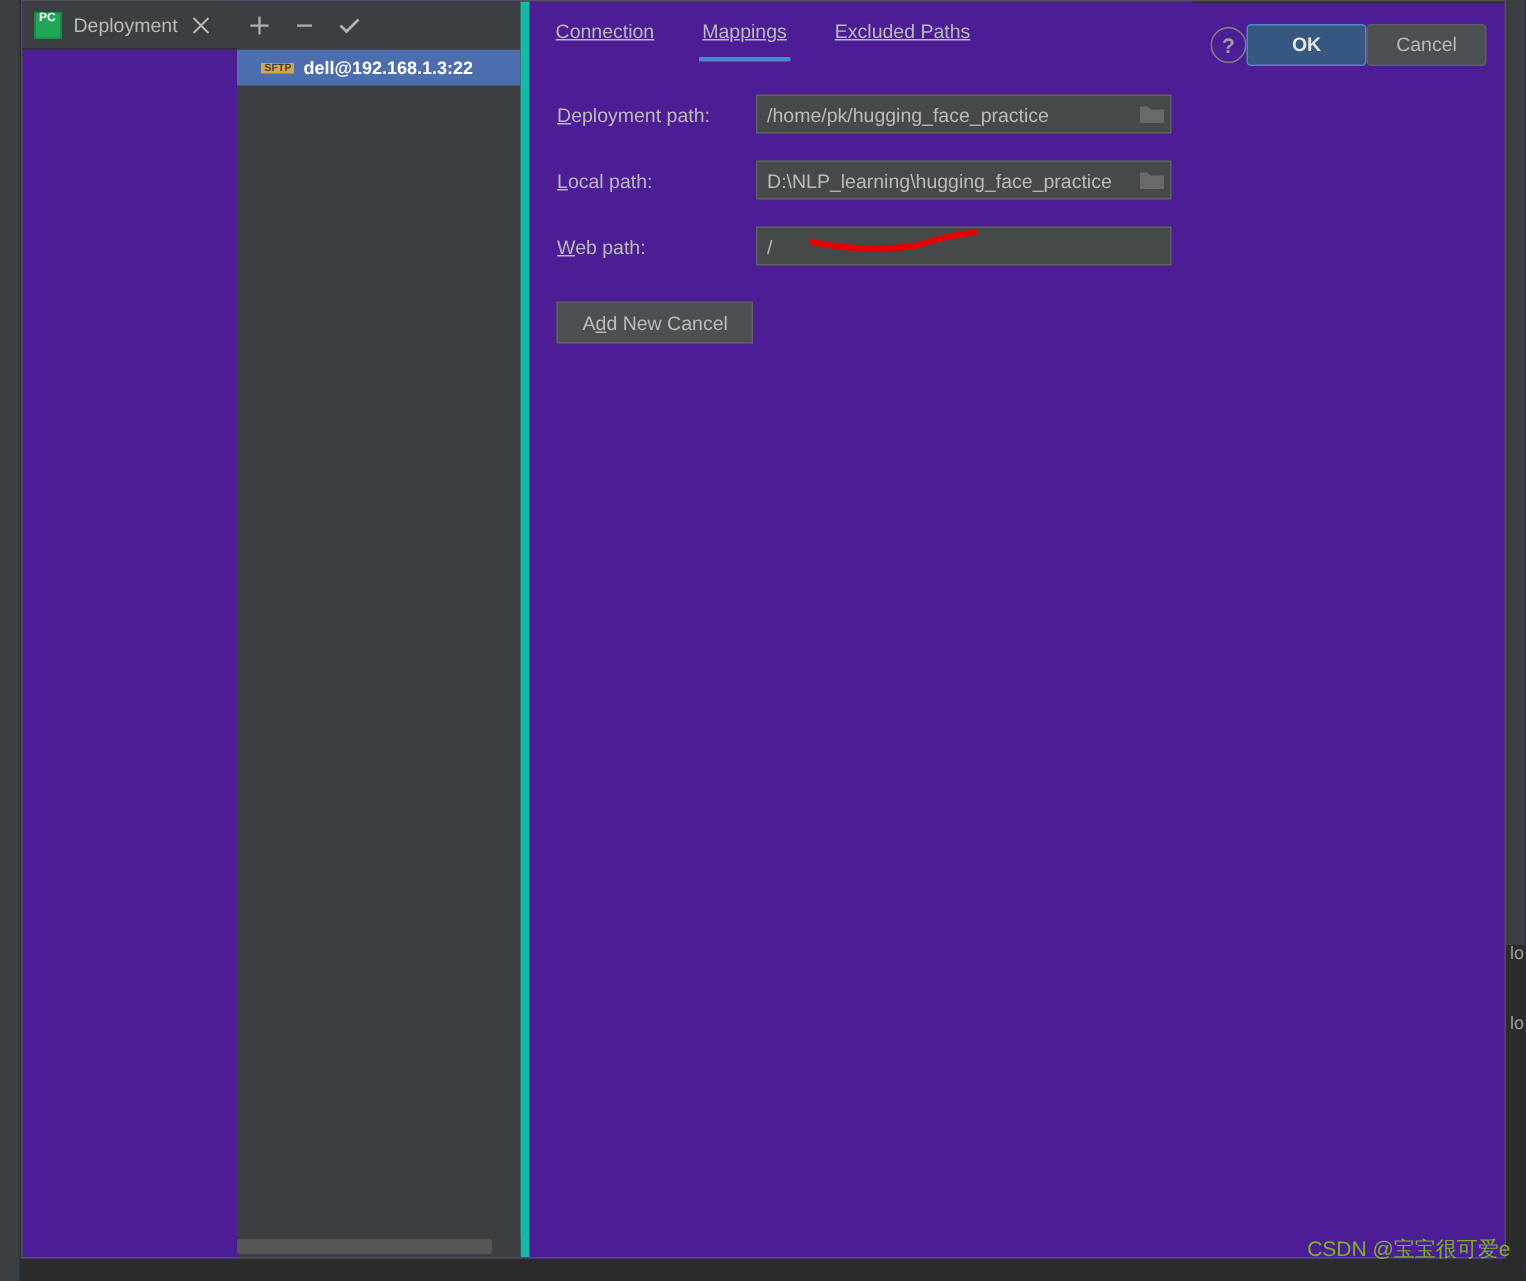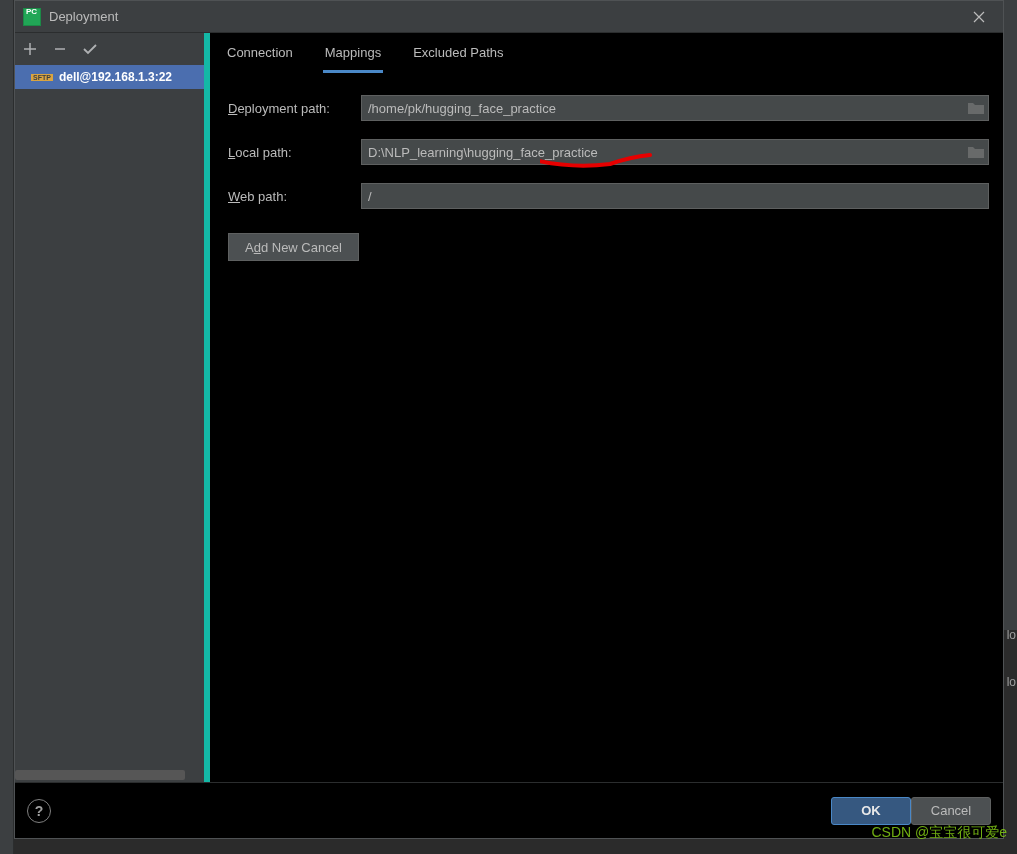--- a/index.html
+++ b/index.html
@@ -25,24 +25,24 @@
       height: 854px;
       background: #3c3f41;
       border-right: 1px solid #2b2d2e;
     }
     .dialog {
       position: absolute;
       left: 14px;
       top: 0;
       width: 990px;
       height: 839px;
-      background: #000000;
+      background: #4c1d95;
       border: 1px solid #4f5254;
       display: flex;
-      flex-direction: column;
+      flex-direction: row;
     }
     .titlebar {
       height: 32px;
       display: flex;
       align-items: center;
       padding: 0 8px;
       background: #3c3f41;
       border-bottom: 1px solid #2b2d2e;
     }
     .app-icon {
@@ -147,20 +147,21 @@
       display: flex;
       flex-direction: column;
       padding: 0 8px 0 12px;
     }
     .tabs {
       height: 40px;
       display: flex;
       align-items: end;
       gap: 28px;
       padding: 0 3px;
+      text-decoration: underline;
     }
     .tab {
       padding: 8px 2px 10px 2px;
       color: #bbbbbb;
       cursor: pointer;
       font-size: 13px;
       border-bottom: 3px solid transparent;
     }
     .tab.active {
       border-bottom: 3px solid #4a88c7;

